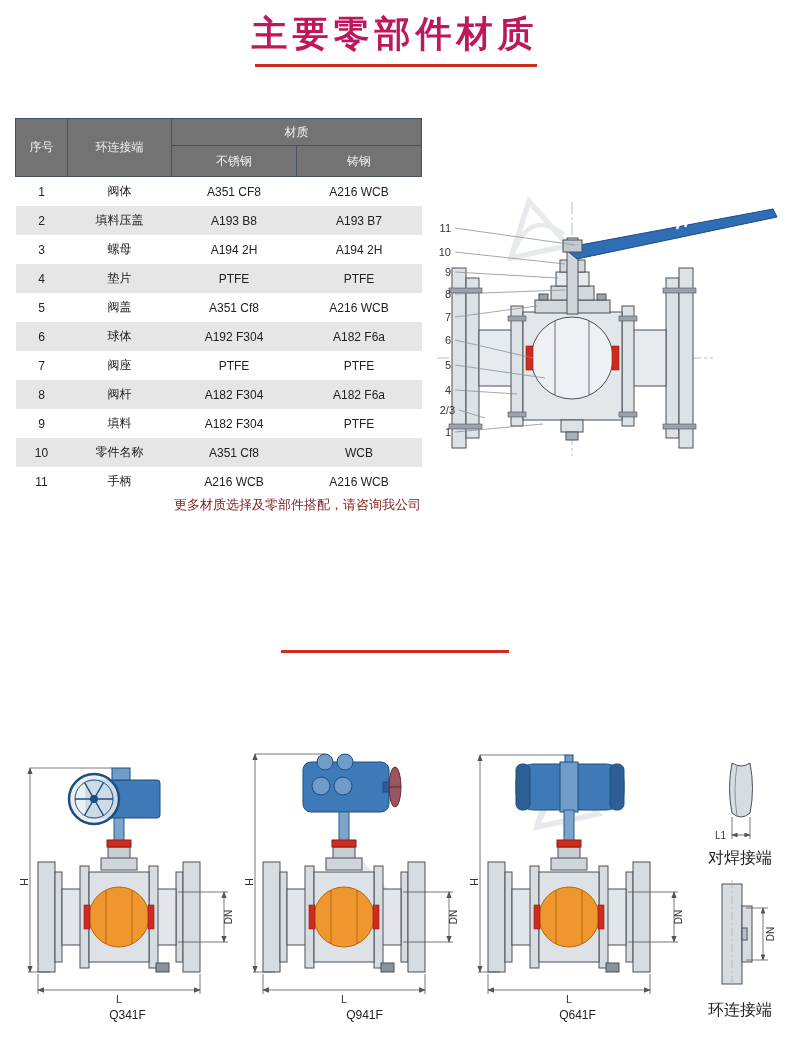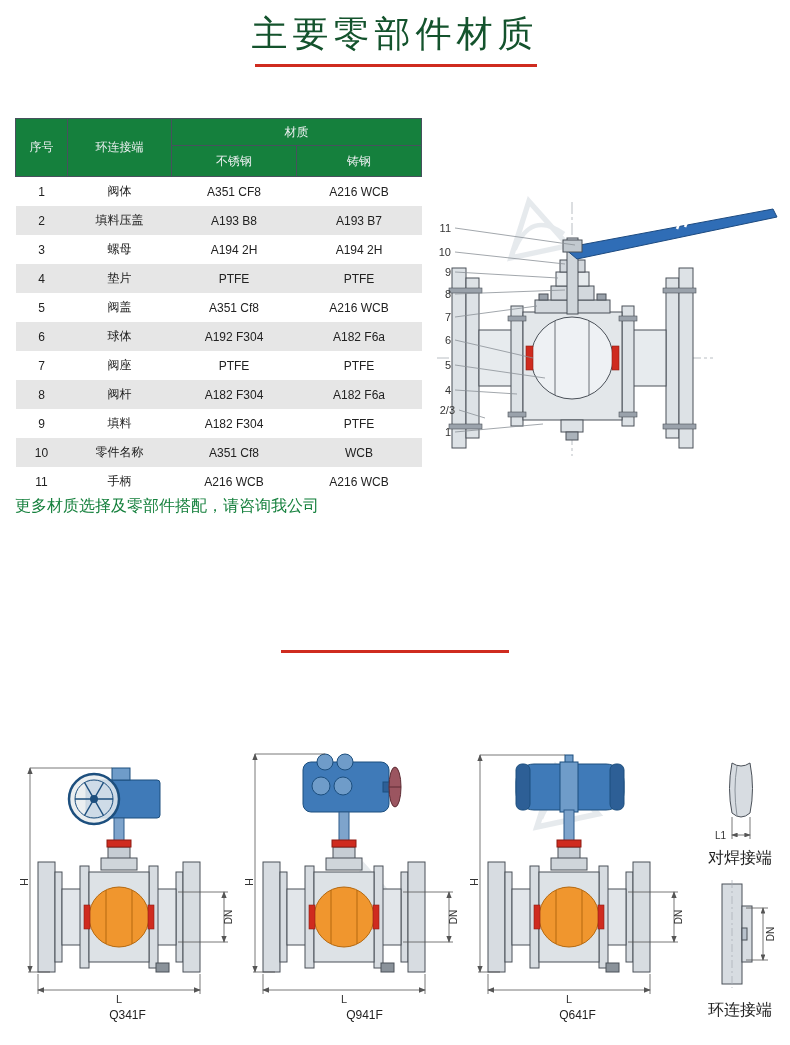--- a/index.html
+++ b/index.html
@@ -1,35 +1,35 @@
 <!DOCTYPE html>
 <html><head>
 <meta charset="utf-8">
 <style>
   html,body{margin:0;padding:0;background:#fff;}
   #page{position:relative;width:790px;height:1045px;background:#fff;overflow:hidden;
         font-family:"Liberation Sans","DejaVu Sans",sans-serif;color:#222;}
   .section-title{position:absolute;left:0;width:100%;text-align:center;
-        font-size:36px;font-weight:400;color:#14532d;letter-spacing:5px;line-height:44px;}
+        font-size:36px;font-weight:700;color:#be185d;letter-spacing:5px;line-height:44px;}
   #title1{top:12px;}
   #title2{top:596px;}
   .red-rule{position:absolute;height:3px;background:#cf2b1f;}
   #rule1{top:64px;left:255px;width:282px;}
   #rule2{top:650px;left:281px;width:228px;}
 
   #table-wrap{position:absolute;left:15px;top:118px;width:406px;}
   table.mat{border-collapse:collapse;table-layout:fixed;width:406px;font-size:12px;}
-  table.mat th{background:#15803d;color:#eef0f2;font-weight:400;border:1px solid #47515d;}
+  table.mat th{background:#737373;color:#eef0f2;font-weight:400;border:1px solid #47515d;}
   table.mat tr.h1 th{height:24px;}
   table.mat tr.h2 th{height:28px;}
   table.mat td{height:29px;text-align:center;padding:0;border:none;color:#222;}
   table.mat tbody tr:nth-child(odd){background:#ffffff;}
   table.mat tbody tr:nth-child(even){background:#e6e6e6;}
-  .table-note{position:absolute;left:15px;top:496px;width:406px;
-        font-size:16px;color:#15803d;}
+  .table-note{position:absolute;left:15px;top:496px;width:406px;text-align:right;
+        font-size:13px;color:#7f1d1d;}
 
   .abs{position:absolute;}
   .model-label{position:absolute;width:215px;top:1008px;text-align:center;font-size:12px;color:#222;}
   #ml1{left:20px;} #ml2{left:257px;} #ml3{left:470px;}
   .conn-label{position:absolute;text-align:center;font-size:16px;color:#222;}
   #cl1{left:690px;top:848px;width:100px;}
   #cl2{left:688px;top:1000px;width:104px;}
 
   .wm{position:absolute;opacity:.40;transform:rotate(-12deg);}
 </style>

